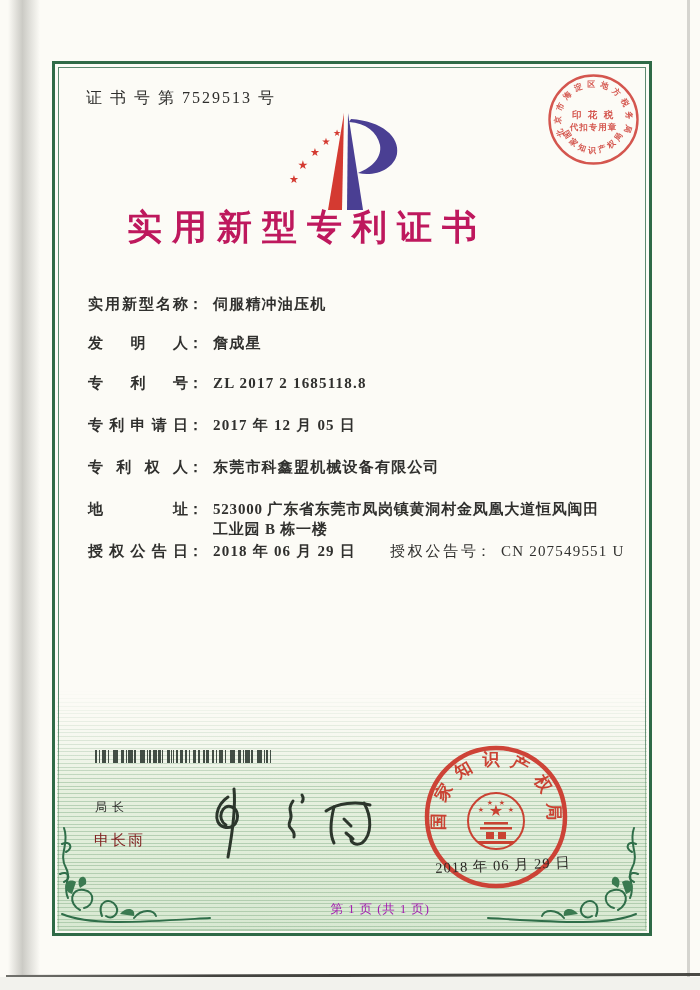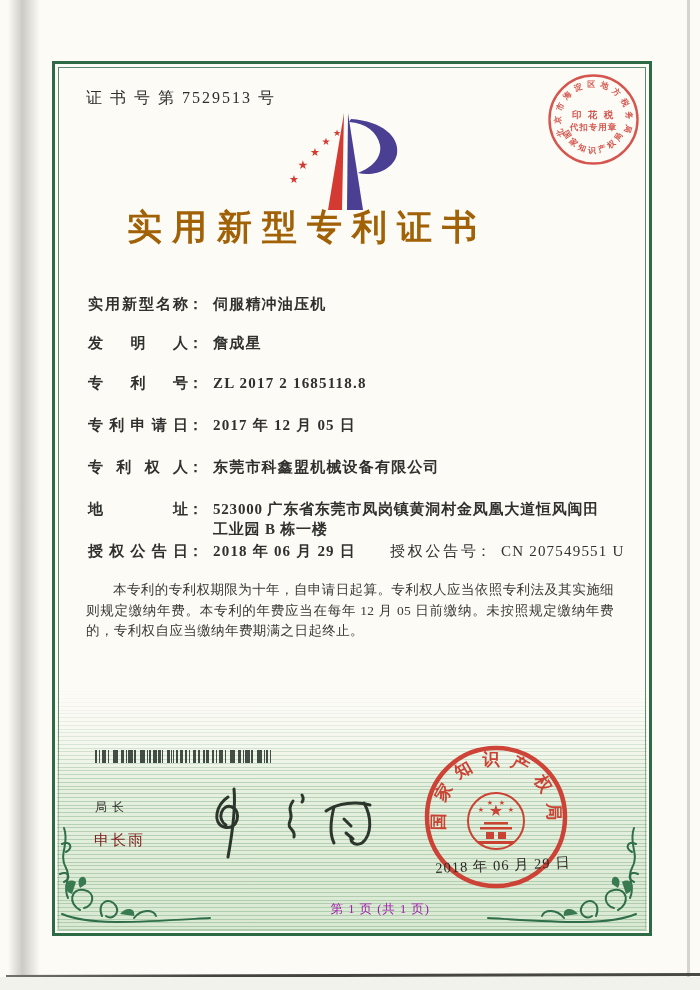--- a/index.html
+++ b/index.html
@@ -47,21 +47,21 @@
   .ornament { width:165px; height:118px; }
   .orn-left  { left:50px;  top:818px; }
   .orn-right { left:483px; top:818px; transform:scaleX(-1); }
 
   
   .cert-no { left:86px; top:88px; font-size:16px; letter-spacing:2px; color:#2e2e2c; }
   .logo { left:283px; top:110px; width:135px; height:106px; }
   .title {
     left:0; top:204px; width:604px; text-align:center;
     font-size:35px; font-weight:bold; letter-spacing:10px; padding-left:10px;
-    box-sizing:border-box; color:#a16207;
+    box-sizing:border-box; color:#be185d;
   }
 
   
   .frow { position:absolute; left:88px; font-size:15px; color:#30302e; white-space:nowrap;font-weight:bold; }
   .flabel {
     display:inline-block; width:100px;
     text-align:justify; text-align-last:justify; vertical-align:top;
   }
   .fcolon { margin-right:10px; }
   .fvalue { letter-spacing:1.2px; }
@@ -185,21 +185,20 @@
 工业园 B 栋一楼</span>
 </div>
 <div class="frow" style="top:542px">
   <span class="flabel">授权公告日</span><span class="fcolon">：</span><span class="fvalue">2018 年 06 月 29 日</span>
 </div>
 <div class="grant">
   <span class="flabel">授权公告号</span><span class="fcolon">：</span><span class="fvalue">CN 207549551 U</span>
 </div>
 
 <div class="paras">
-  <p>本专利的专利权期限为十年，自申请日起算。专利权人应当依照专利法及其实施细则规定缴纳年费。本专利的年费应当在每年 12 月 05 日前缴纳。未按照规定缴纳年费的，专利权自应当缴纳年费期满之日起终止。</p>
 </div>
 
 <div class="abs barcode"></div>
 
 <div class="abs director-title">局长</div>
 <div class="abs director-name">申长雨</div>
 
 <svg class="abs signature" viewBox="0 0 195 80">
   <g stroke="#2c362c" stroke-width="3" fill="none" stroke-linecap="round" stroke-linejoin="round">
     <path d="M30,14 C18,22 14,40 26,44 C40,48 44,28 34,24 C24,20 18,36 28,42"></path>

